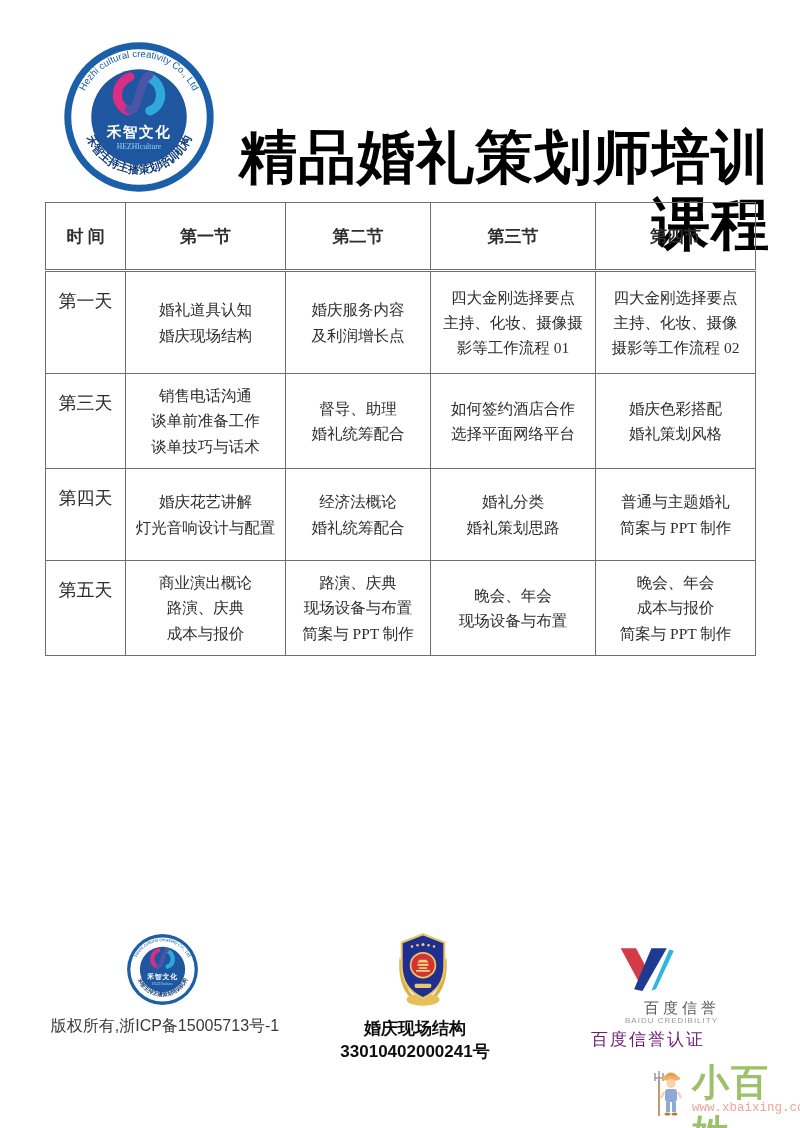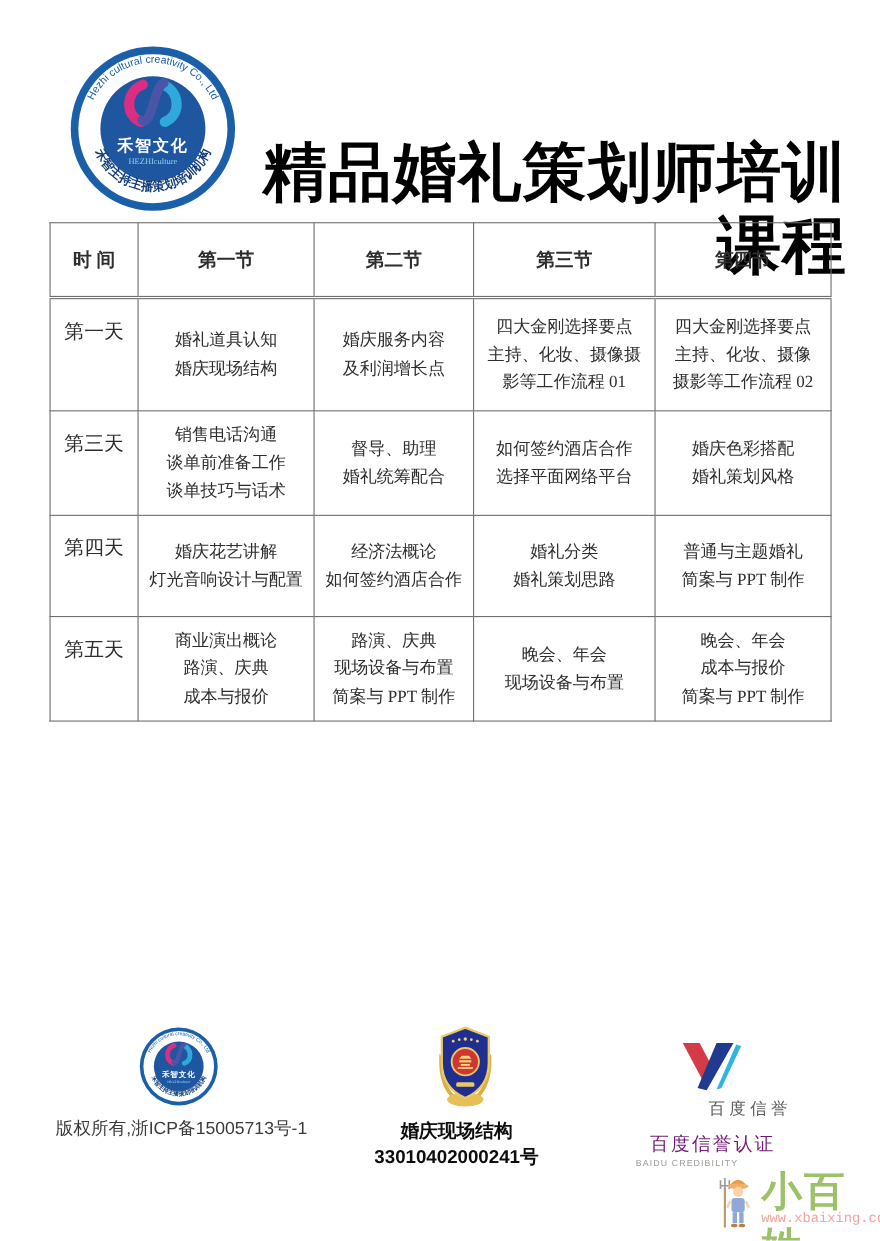--- a/index.html
+++ b/index.html
@@ -25,22 +25,22 @@
   
   .logo-foot { position:absolute; left:126px; top:933px; width:73px; height:73px; }
   .copyright { position:absolute; left:40px; top:1016px; width:250px; text-align:center;
     font-family:"Liberation Sans",sans-serif; font-size:16px; color:#3a3a3a; }
   .badge { position:absolute; left:392px; top:930px; width:62px; height:80px; }
   .police-text { position:absolute; left:310px; top:1017px; width:210px; text-align:center;
     font-family:"Liberation Sans",sans-serif; font-weight:bold; font-size:17px; color:#0d0d0d; }
   .baidu-logo { position:absolute; left:613px; top:944px; width:64px; height:52px; }
   .baidu-cn { position:absolute; left:612px; top:999px; width:140px; text-align:center;
     font-size:15px; letter-spacing:4px; color:#5a5a5a; }
-  .baidu-en { position:absolute; left:578px; top:1016px; width:140px; text-align:left;
-    font-family:"Liberation Sans",sans-serif; font-size:8px; letter-spacing:1px; color:#9a9a9a;margin-top:37px; }
+  .baidu-en { position:absolute; left:578px; top:1016px; width:140px; text-align:right;
+    font-family:"Liberation Sans",sans-serif; font-size:8px; letter-spacing:1px; color:#9a9a9a; }
   .baidu-cert { position:absolute; left:568px; top:1028px; width:160px; text-align:center;
     font-size:17px; letter-spacing:2px; color:#701a75; }
 
   
   .wm-icon { position:absolute; left:652px; top:1066px; width:38px; height:54px; }
   .wm-name { position:absolute; left:692px; top:1058px; width:105px;
     font-family:"Liberation Sans",sans-serif; font-weight:bold; font-size:37px;
     color:#9cc168; letter-spacing:2px; }
   .wm-url { position:absolute; left:692px; top:1101px; width:110px;
     font-family:"Liberation Mono",monospace; font-size:12.5px; color:#f0a49c; }
@@ -119,21 +119,21 @@
         <td class="cell">如何签约酒店合作
 选择平面网络平台</td>
         <td class="cell">婚庆色彩搭配
 婚礼策划风格</td>
       </tr>
       <tr class="r4">
         <td class="day">第四天</td>
         <td class="cell">婚庆花艺讲解
 灯光音响设计与配置</td>
         <td class="cell">经济法概论
-如何签约酒店合作</td>
+婚礼统筹配合</td>
         <td class="cell">婚礼分类
 婚礼策划思路</td>
         <td class="cell">普通与主题婚礼
 简案与 PPT 制作</td>
       </tr>
       <tr class="r5">
         <td class="day">第五天</td>
         <td class="cell">商业演出概论
 路演、庆典
 成本与报价</td>

